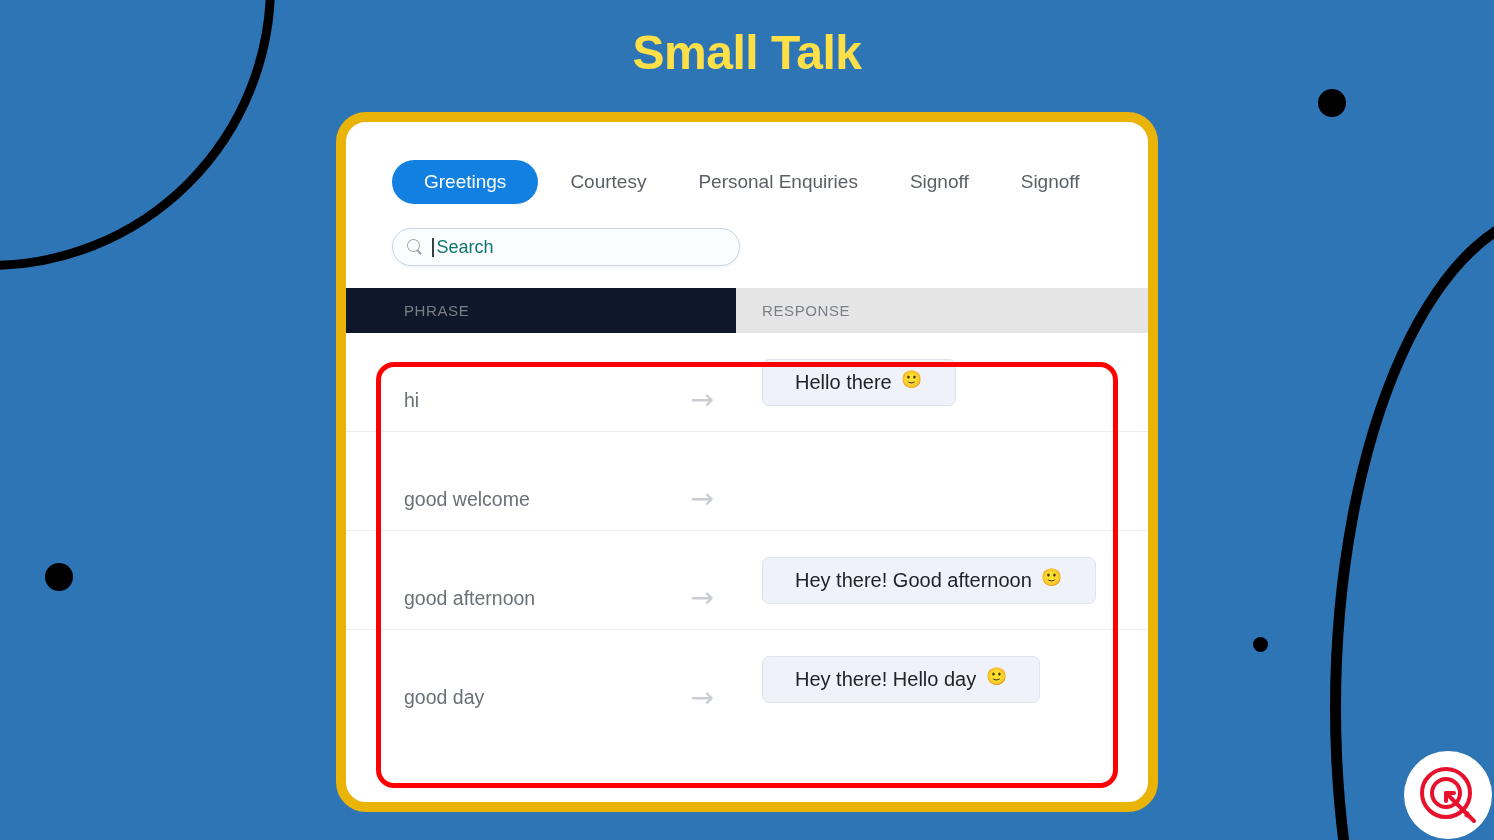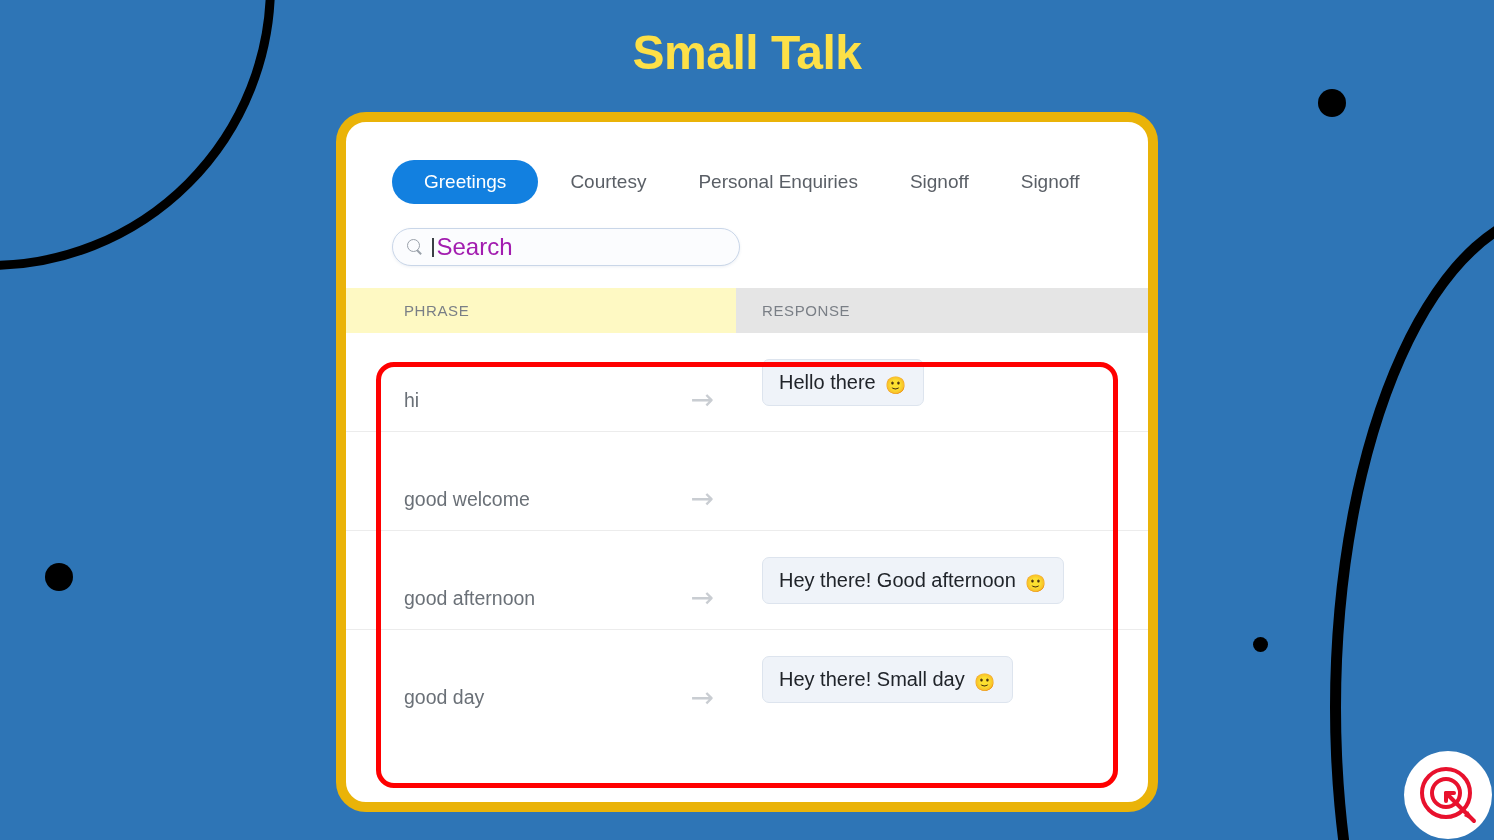--- a/index.html
+++ b/index.html
@@ -135,37 +135,37 @@
     transform:rotate(45deg);
     transform-origin:left center;
   }
   .caret {
     width:1.5px; height:19px;
     background:#3a3f45;
     margin-right:3px;
     flex:0 0 1.5px;
   }
   .search-placeholder {
-    font-size:24px;
-    color:#a21caf;
+    font-size:18px;
+    color:#0f766e;
   }
 
   
   .table { width:100%; }
 
   .thead { display:flex; }
   .th {
     font-size:15px;
     letter-spacing:0.6px;
     color:#7a7f86;
     padding:14px 0 14px 0;
   }
   .th-phrase {
     flex:0 0 390px;
-    background:#fef9c3;
+    background:#0f172a;
     padding-left:58px;
   }
   .th-response {
     flex:1;
     background:#e5e5e5;
     padding-left:26px;
   }
 
   .row {
     display:flex;
@@ -195,26 +195,26 @@
     font-family:"DejaVu Sans", sans-serif;
   }
   .cell-response {
     flex:1;
     padding-left:26px;
     display:flex;
     align-items:center;
   }
   .chip {
     display:inline-flex;
-    align-items:flex-end;
+    align-items:flex-start;
     gap:10px;
     background:#eff3f9;
     border:1px solid #dde4ee;
     border-radius:7px;
-    padding:11px 16px;
+    padding:11px 32px;
     font-size:20px;
     color:#20242a;
     white-space:nowrap;
   }
   .emoji {
     font-size:17px;
     line-height:1;
     font-family:"DejaVu Sans", sans-serif;
   }
 
@@ -314,21 +314,21 @@
         </div>
       </div>
 
       <div class="row">
         <div class="cell-phrase">
           <span class="phrase-text">good day</span>
           <span class="arrow-icon">→</span>
         </div>
         <div class="cell-response">
           <span class="chip">
-            <span>Hey there! Small day</span>
+            <span>Hey there! Hello day</span>
             <span class="emoji">🙂</span>
           </span>
         </div>
       </div>
 
     </div>
   </div>
 </div>
 
 <div class="highlight-box"></div>

